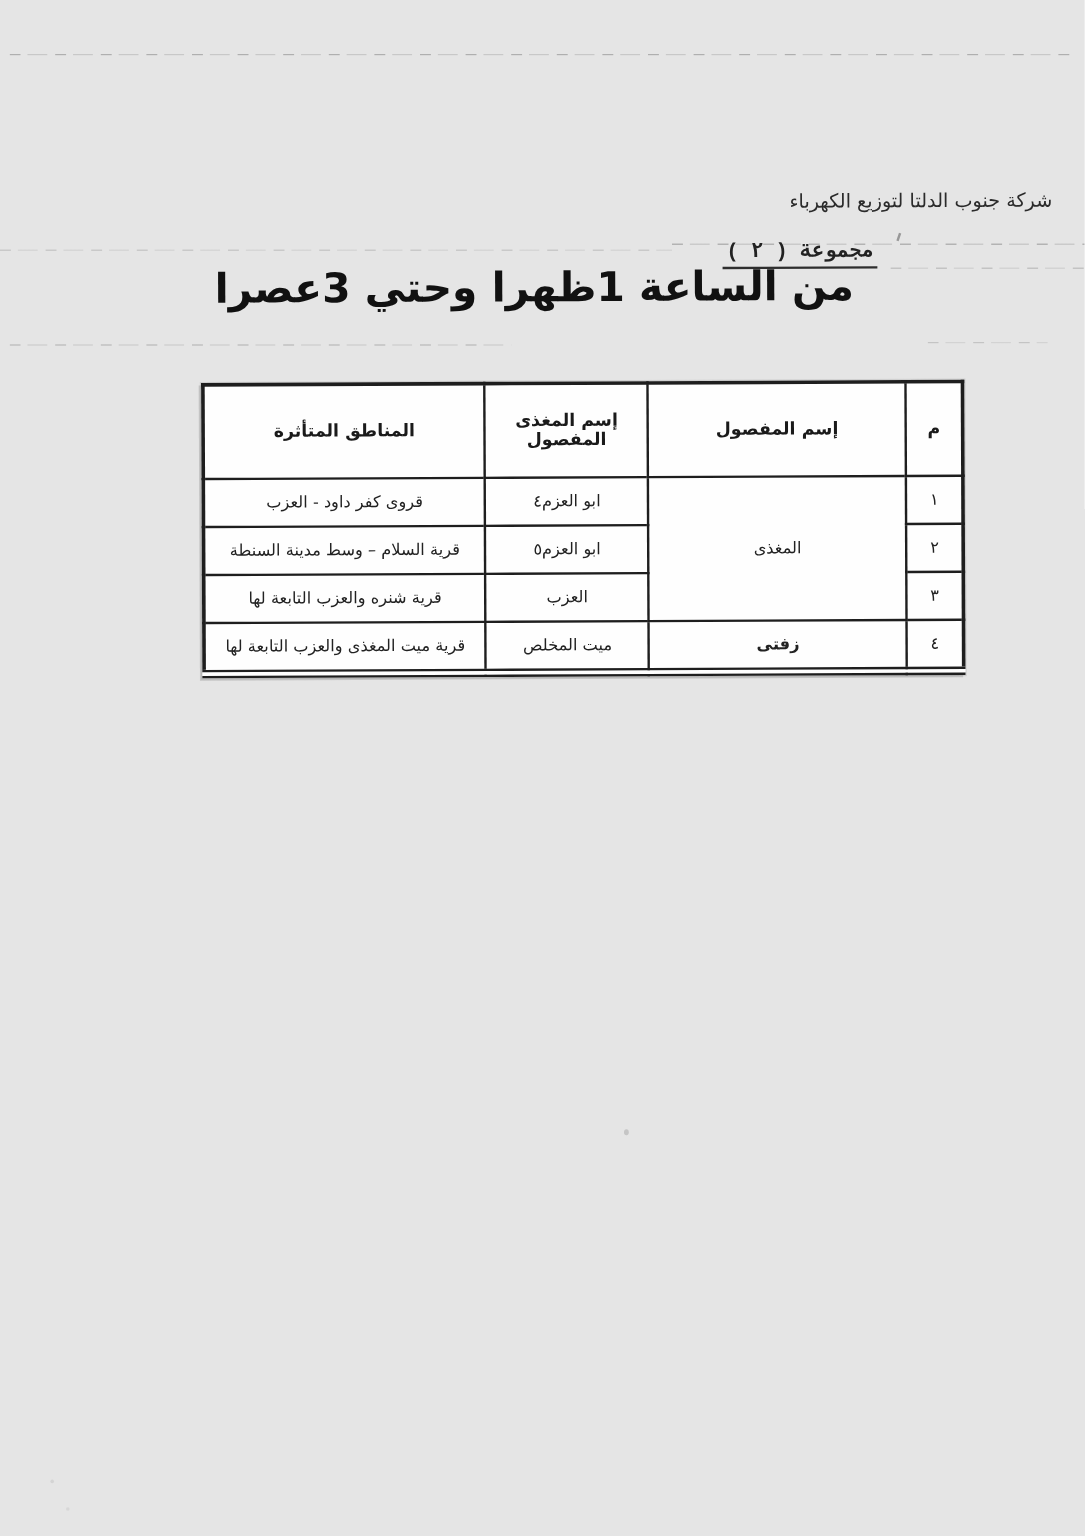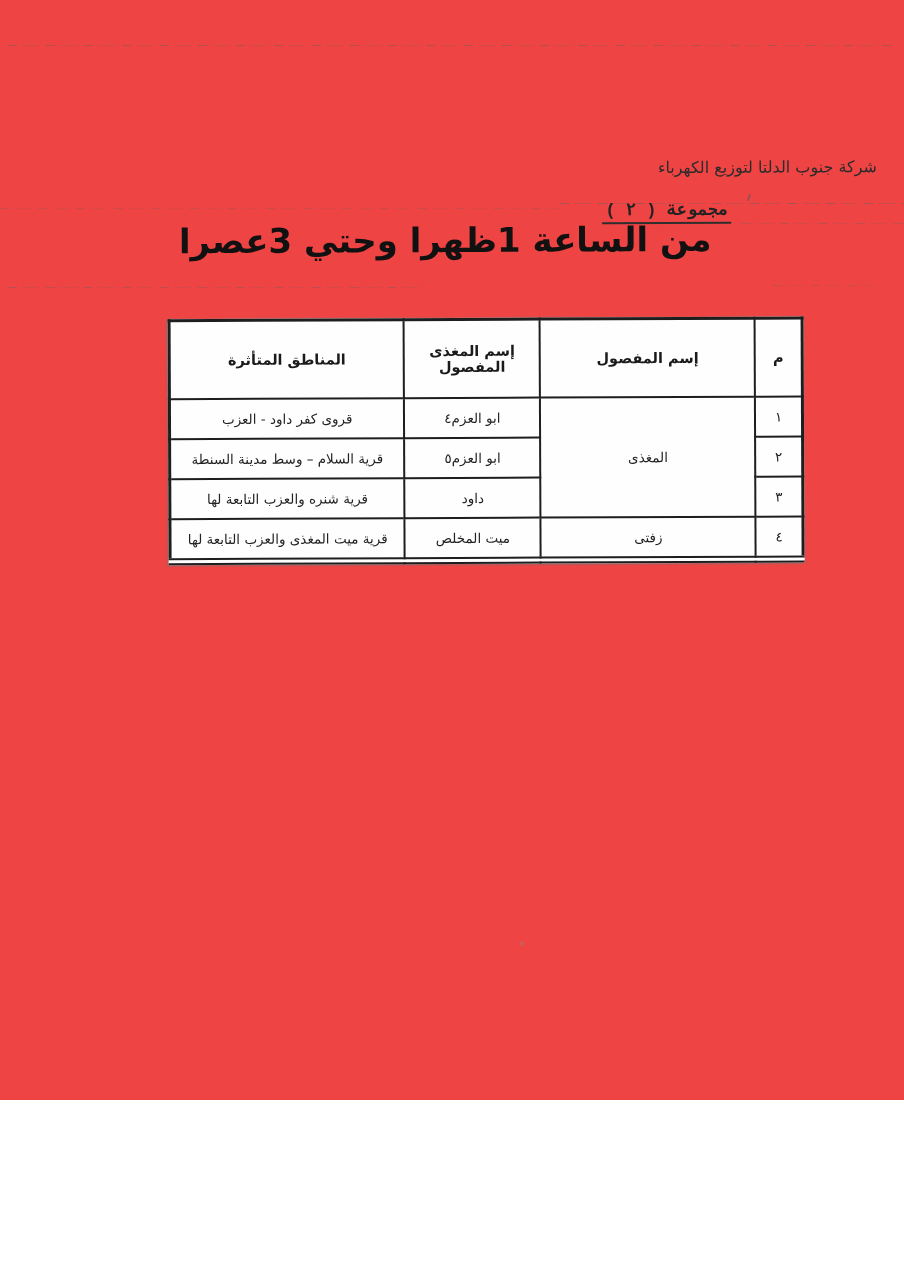--- a/index.html
+++ b/index.html
@@ -1,19 +1,19 @@
 <!DOCTYPE html>
 <html lang="ar"><head>
 <meta charset="utf-8">
 <style>
   html,body { margin:0; padding:0; background:#ffffff; }
   .page {
     position:relative;
-    width:904px; height:1100px;
-    background:#ef4444;
+    width:904px; height:1280px;
+    background:#e5e5e5;
     overflow:hidden;
     font-family:"DejaVu Sans", sans-serif;
     color:#1f1f1f;
   }
   .skew {
     position:absolute; inset:0;
     transform:rotate(-0.25deg);
     transform-origin:452px 420px;
   }
   
@@ -50,21 +50,21 @@
   table.schedule th, table.schedule td {
     border:2px solid #1e1e1e;
     text-align:center; vertical-align:middle;
     padding:2px 5px;
     overflow:hidden;
   }
   table.schedule th { height:72px; font-size:14.5px; font-weight:bold; color:#1a1a1a; }
   table.schedule td { height:34px; font-size:13.5px; color:#222; }
   td.numcell { font-size:13px; }
   td.citycell { font-size:14.5px; }
-  td.citybold { font-size:15px; font-weight:normal;margin-top:16px; }
+  td.citybold { font-size:15px; font-weight:bold;margin-top:16px; }
   
   .scanline {
     position:absolute; height:2px;
     background-image:repeating-linear-gradient(90deg,
       rgba(95,95,95,0.65) 0px, rgba(95,95,95,0.65) 9px,
       rgba(95,95,95,0.0) 9px, rgba(95,95,95,0.0) 15px,
       rgba(95,95,95,0.35) 15px, rgba(95,95,95,0.35) 31px,
       rgba(95,95,95,0.0) 31px, rgba(95,95,95,0.0) 38px);
     background-repeat:repeat-x;
     background-size:38px 1px;
@@ -126,21 +126,21 @@
             <td>ابو العزم٤</td>
             <td>قروى كفر داود - العزب</td>
           </tr>
           <tr>
             <td class="numcell">٢</td>
             <td>ابو العزم٥</td>
             <td>قرية السلام – وسط مدينة السنطة</td>
           </tr>
           <tr>
             <td class="numcell">٣</td>
-            <td>داود</td>
+            <td>العزب</td>
             <td>قرية شنره والعزب التابعة لها</td>
           </tr>
           <tr>
             <td class="numcell">٤</td>
             <td class="citybold">زفتى</td>
             <td>ميت المخلص</td>
             <td>قرية ميت المغذى والعزب التابعة لها</td>
           </tr>
         </tbody>
       </table>

